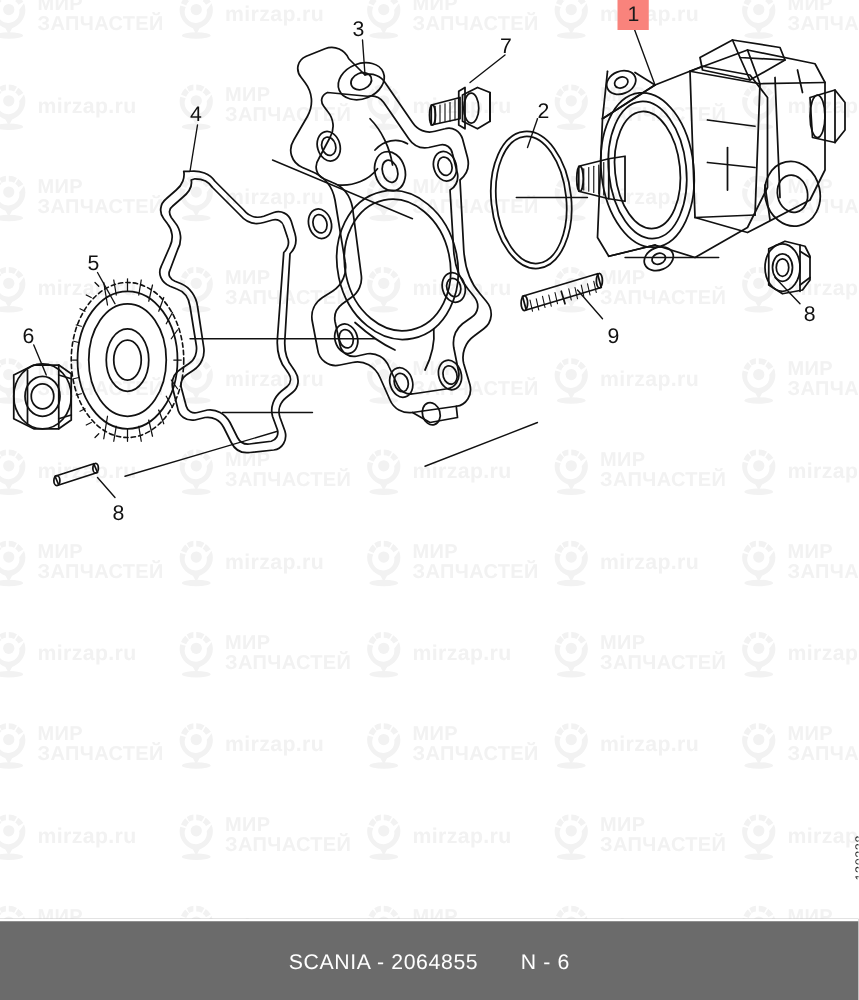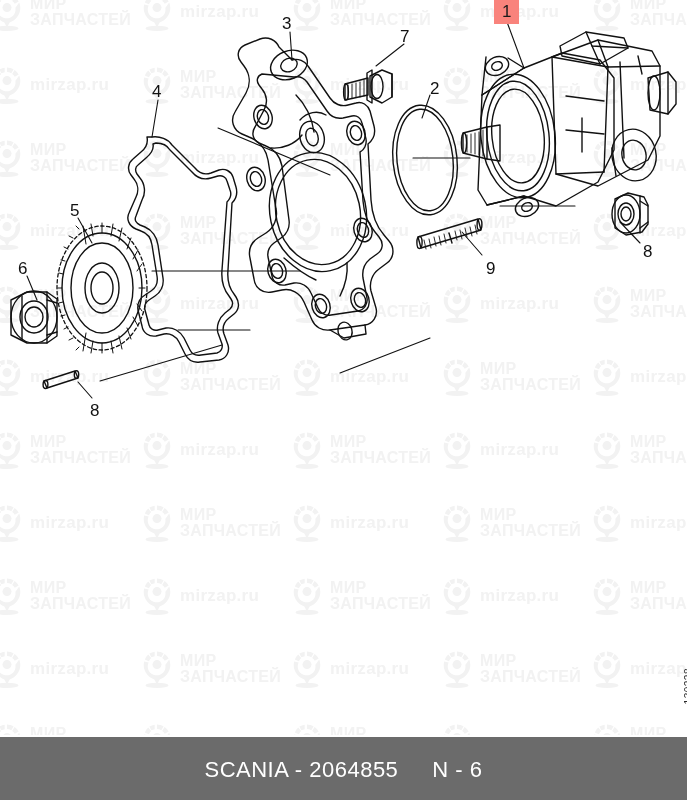--- a/index.html
+++ b/index.html
@@ -101,21 +101,21 @@
     background: #6b6b6b;
     z-index: 5;
     display: flex;
     align-items: center;
     justify-content: center;
     gap: 34px;
     border-top: 2px solid #ffffff;
   }
   #footer-bar .ftxt {
     color: #ffffff;
-    font-size: 22px;
+    font-size: 17px;
     letter-spacing: 0.5px;
     white-space: nowrap;
   }
 </style>
 </head>
 <body>
 
 <div id="page">
 
   <div id="watermark-layer">

